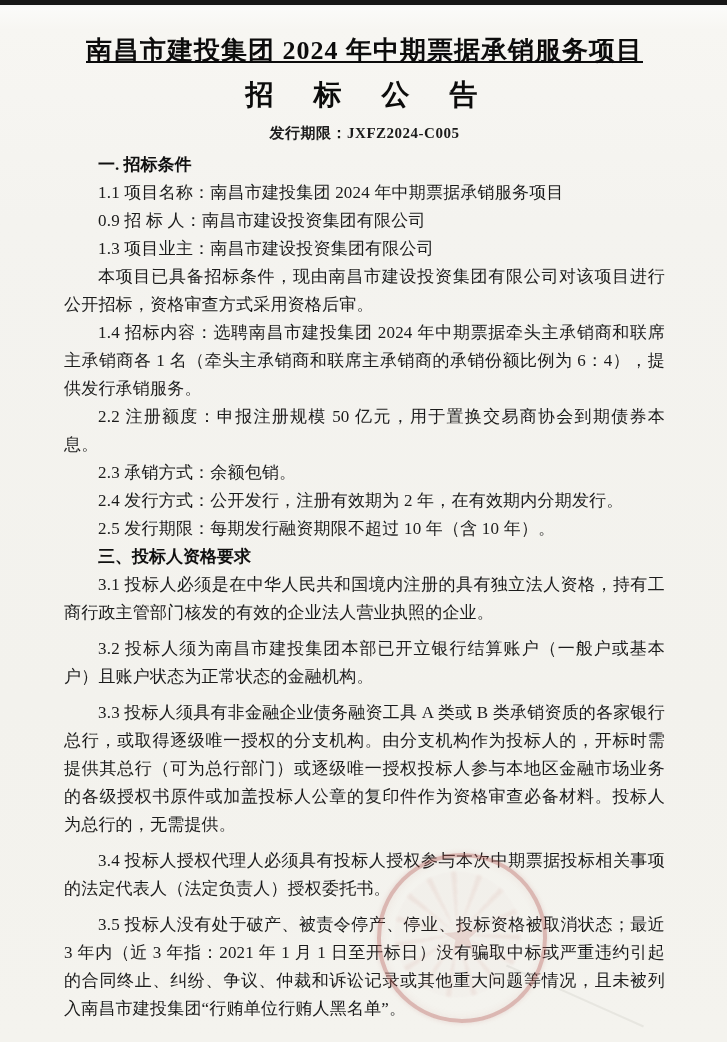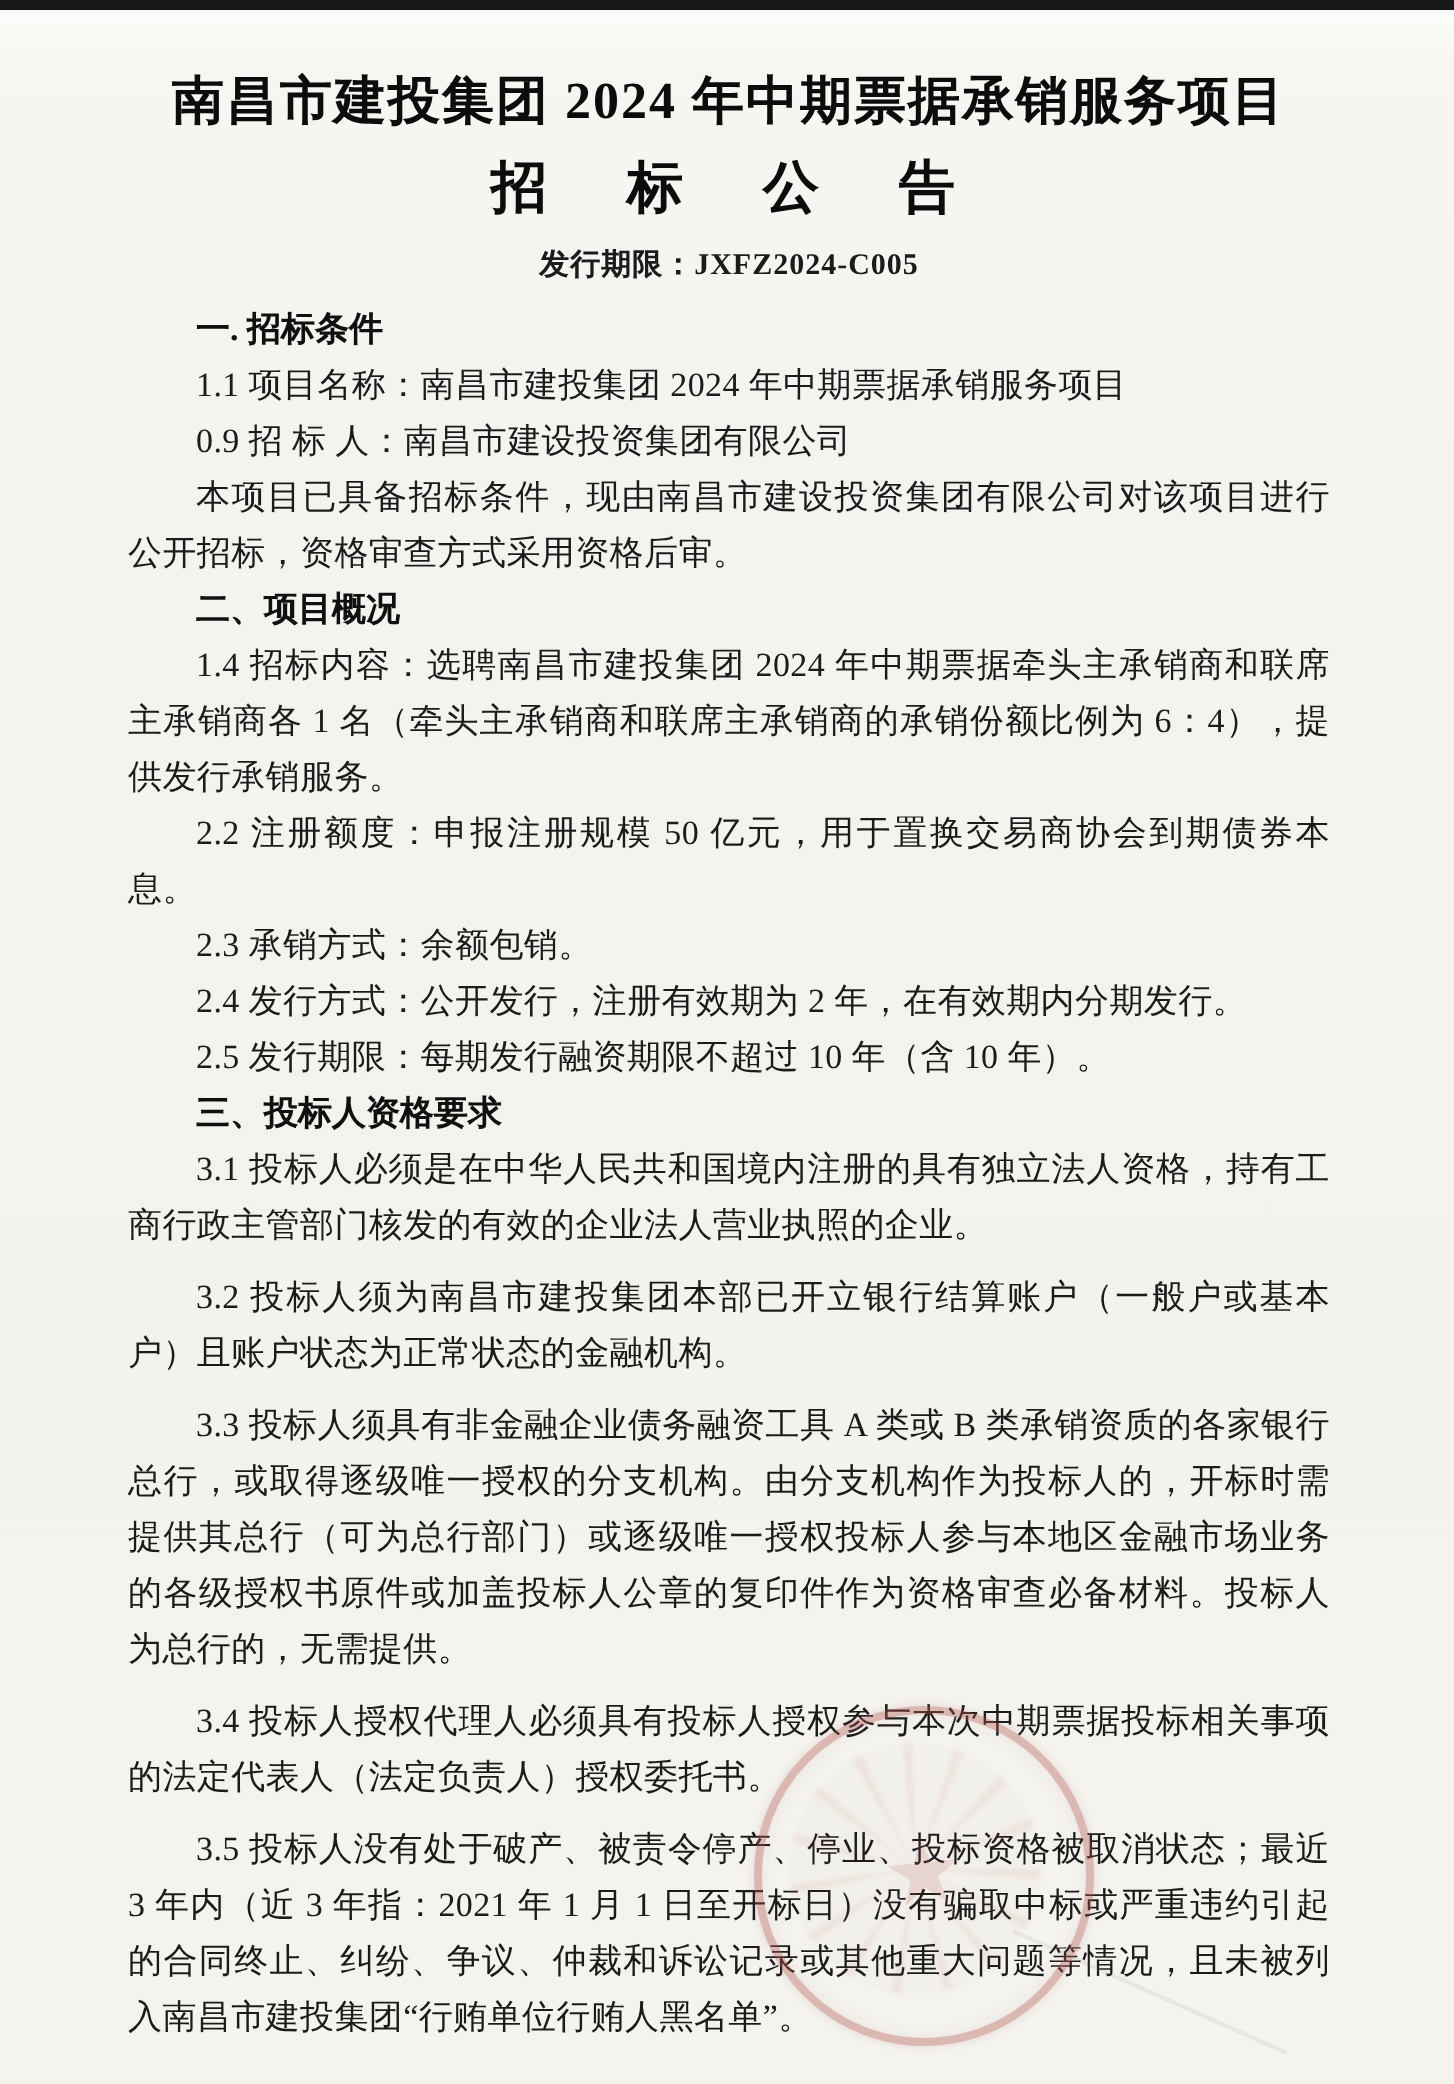--- a/index.html
+++ b/index.html
@@ -22,21 +22,21 @@
     background: #171717;
   }
   .content {
     position: relative;
     padding: 34px 62px 0 64px;
   }
   .title {
     margin: 0;
     font-size: 26px; line-height: 34px;
     font-weight: bold; color: #0c0c0c;
-    text-align: center; letter-spacing: 1px;
+    text-align: center; letter-spacing: 1px; text-decoration: underline;
   }
   .subtitle {
     margin: 7px 0 0;
     font-size: 28px; line-height: 40px;
     font-weight: bold; color: #0c0c0c;
     text-align: center; letter-spacing: 6px;
   }
   .tender-no {
     margin-top: 8px;
     font-size: 15px; line-height: 20px;
@@ -105,23 +105,23 @@
   <div class="content">
     <h1 class="title">南昌市建投集团 2024 年中期票据承销服务项目</h1>
     <div class="subtitle">招　标　公　告</div>
     <div class="tender-no">发行期限：JXFZ2024-C005</div>
 
     <div class="body-text">
 
       <h3 class="sec-heading">一. 招标条件</h3>
       <p>1.1 项目名称：南昌市建投集团 2024 年中期票据承销服务项目</p>
       <p>0.9 招 标 人：南昌市建设投资集团有限公司</p>
+      <p>1.3 项目业主：南昌市建设投资集团有限公司</p>
       <p>本项目已具备招标条件，现由南昌市建设投资集团有限公司对该项目进行公开招标，资格审查方式采用资格后审。</p>
 
-      <h3 class="sec-heading">二、项目概况</h3>
       <p>1.4 招标内容：选聘南昌市建投集团 2024 年中期票据牵头主承销商和联席主承销商各 1 名（牵头主承销商和联席主承销商的承销份额比例为 6：4），提供发行承销服务。</p>
       <p>2.2 注册额度：申报注册规模 50 亿元，用于置换交易商协会到期债券本息。</p>
       <p>2.3 承销方式：余额包销。</p>
       <p>2.4 发行方式：公开发行，注册有效期为 2 年，在有效期内分期发行。</p>
       <p>2.5 发行期限：每期发行融资期限不超过 10 年（含 10 年）。</p>
 
       <h3 class="sec-heading">三、投标人资格要求</h3>
       <div class="sec3">
         <p>3.1 投标人必须是在中华人民共和国境内注册的具有独立法人资格，持有工商行政主管部门核发的有效的企业法人营业执照的企业。</p>
         <p>3.2 投标人须为南昌市建投集团本部已开立银行结算账户（一般户或基本户）且账户状态为正常状态的金融机构。</p>

